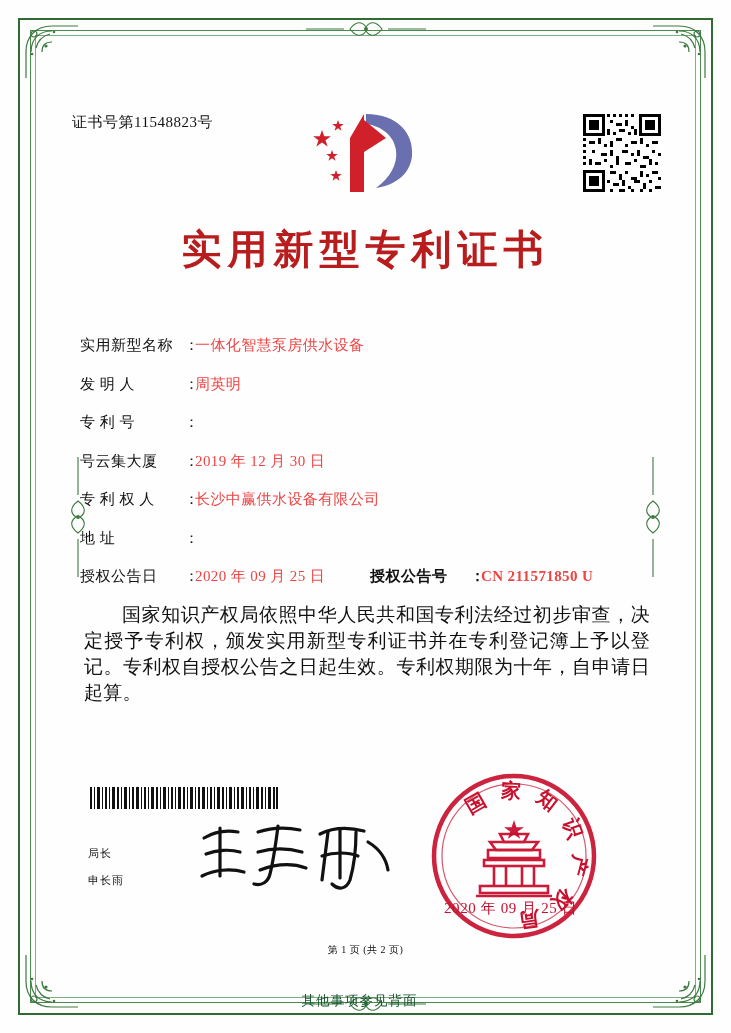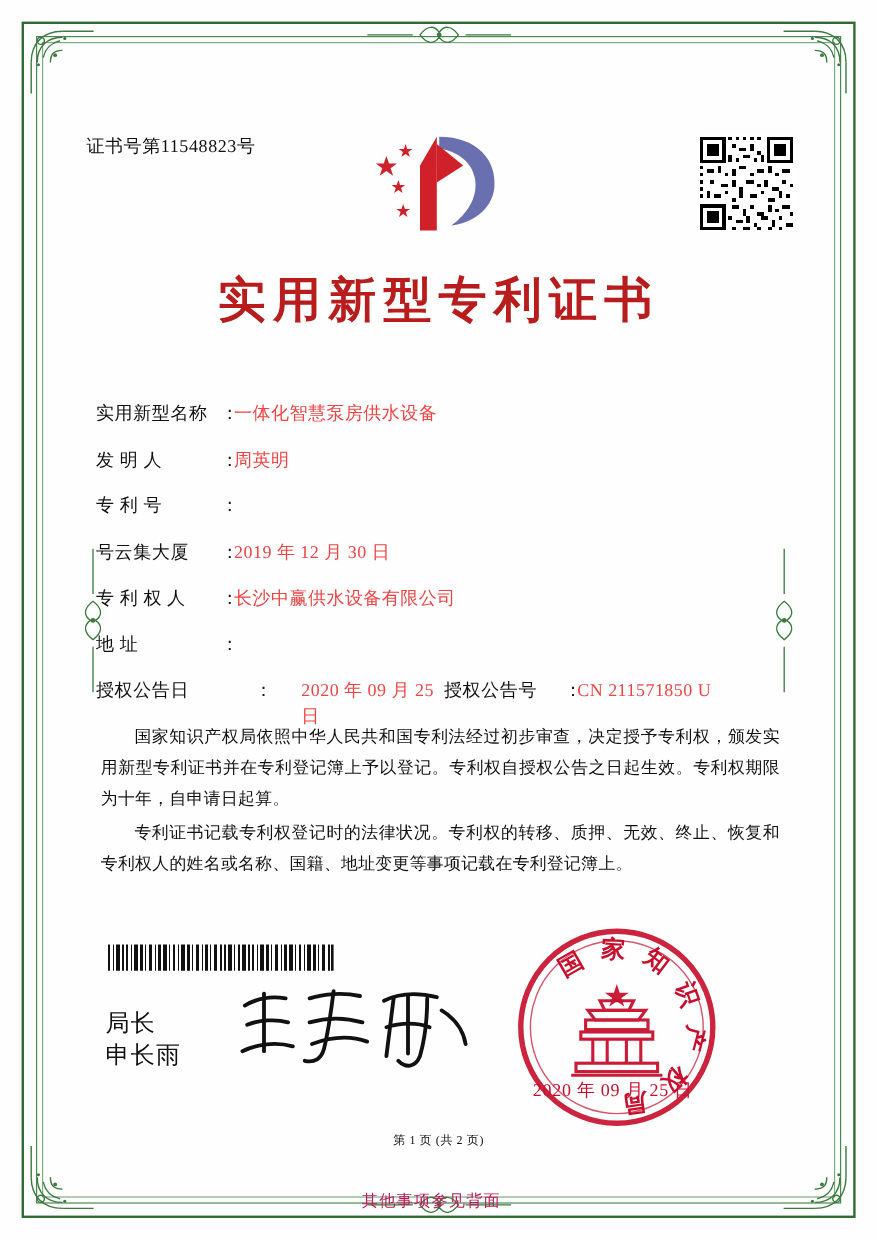--- a/index.html
+++ b/index.html
@@ -134,31 +134,31 @@
     letter-spacing: 0.4px;
   }
 
   .dual-row {
     display: flex;
     align-items: baseline;
     font-size: 15px;
     line-height: 22px;
     margin-bottom: 16px;
   }
-  .dual-left { display:flex; align-items: baseline; width: 290px; flex: 0 0 290px; gap: 28px;}
-  .dual-right { display:flex; align-items: flex-end; }
+  .dual-left { display:flex; align-items: baseline; width: 290px; flex: 0 0 290px;}
+  .dual-right { display:flex; align-items: flex-end; font-weight: bold; }
   .dual-right .field-label { width: 100px; flex: 0 0 100px; }
 
   
   .body-text {
     position: absolute;
     left: 84px;
     top: 602px;
     width: 566px;
-    font-size: 14px;
+    font-size: 19px;
     line-height: 26px;
     text-align: justify;
     color: #111;
     letter-spacing: 0.3px;
   }
   .body-text p {
     margin: 0 0 2px 0;
     text-indent: 2em;
   }
 
@@ -169,21 +169,21 @@
     top: 787px;
     width: 188px;
     height: 22px;
   }
 
   
   .sig-block {
     position: absolute;
     left: 88px;
     top: 840px;
-    font-size: 20px;
+    font-size: 11px;
     line-height: 27px;
     color: #111;
     letter-spacing: 1px;
   }
   .handwriting {
     position: absolute;
     left: 196px;
     top: 818px;
     width: 200px;
     height: 78px;
@@ -216,21 +216,21 @@
     font-size: 10px;
     color: #111;
     letter-spacing: 0.5px;
   }
   .back-note {
     position: absolute;
     left: 0; right: 12px;
     top: 992px;
     text-align: center;
     font-size: 13.5px;
-    color: #be185d;
+    color: #14532d;
     letter-spacing: 1px;
   }
 </style>
 </head>
 <body>
 
 <div class="page">
 
   <div class="frame-outer"></div>
   <div class="frame-inner"></div>
@@ -501,21 +501,20 @@
         <span class="field-label">授权公告号</span>
         <span class="field-colon">：</span>
         <span class="field-value">CN 211571850 U</span>
       </div>
     </div>
 
   </div>
 
   <div class="body-text">
     <p>国家知识产权局依照中华人民共和国专利法经过初步审查，决定授予专利权，颁发实用新型专利证书并在专利登记簿上予以登记。专利权自授权公告之日起生效。专利权期限为十年，自申请日起算。</p>
-    <p>专利证书记载专利权登记时的法律状况。专利权的转移、质押、无效、终止、恢复和专利权人的姓名或名称、国籍、地址变更等事项记载在专利登记簿上。</p>
   </div>
 
   <div class="barcode">
     <svg width="188" height="22" viewBox="0 0 188 22" shape-rendering="crispEdges">
       <rect width="188" height="22" fill="#ffffff"></rect>
       <g fill="#111111">
         <rect x="0" y="0" width="2" height="22"></rect>
           <rect x="4" y="0" width="1" height="22"></rect>
         <rect x="7" y="0" width="3" height="22"></rect>
           <rect x="12" y="0" width="1" height="22"></rect>

